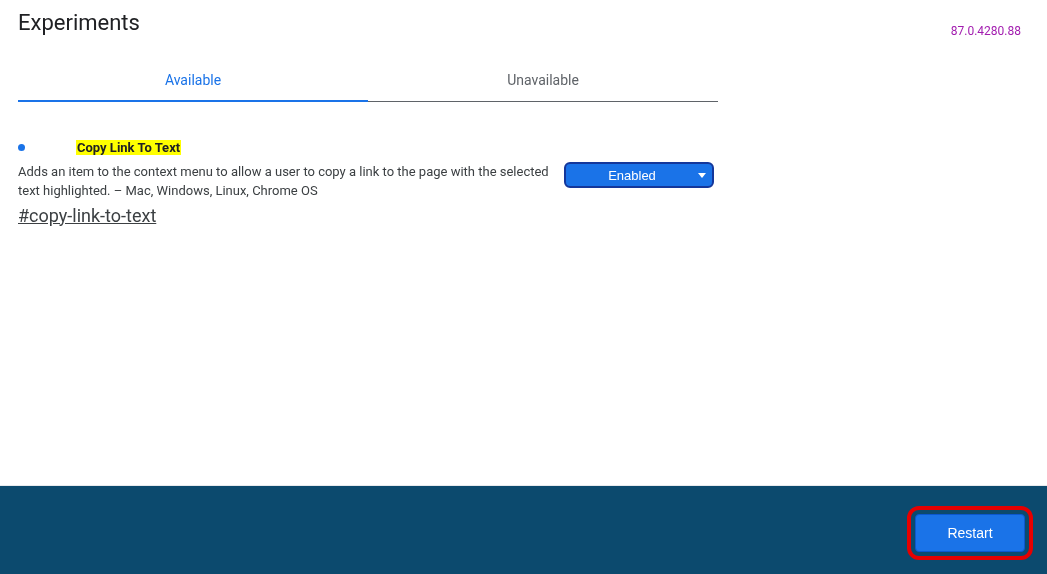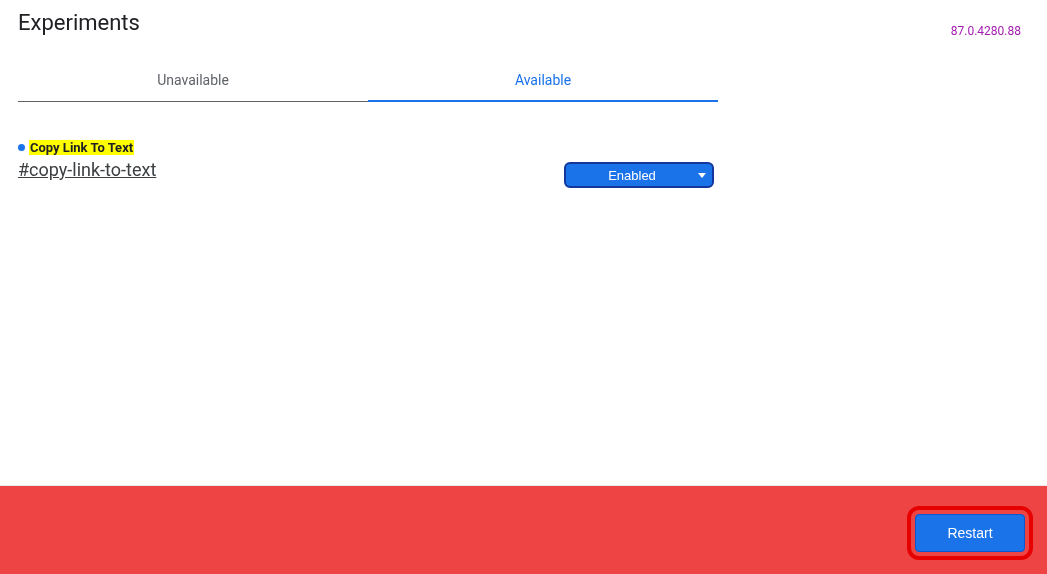--- a/index.html
+++ b/index.html
@@ -7,42 +7,42 @@
   .header{display:flex;align-items:flex-start;justify-content:space-between;padding:10px 18px 0 18px;}
   .title{font-size:22px;font-weight:400;color:#202124;}
   .version{font-size:12px;color:#a21caf;padding-top:14px;padding-right:8px;}
   .tabs{display:flex;margin:24px 0 0 18px;width:700px;}
   .tab{flex:1;text-align:center;font-size:14px;padding:10px 0 12px 0;cursor:pointer;user-select:none;}
   .tab.available{color:#1a73e8;border-bottom:2px solid #1a73e8;}
   .tab.unavailable{color:#5f6368;border-bottom:1px solid #5f6368;}
   .content{margin:38px 18px 0 18px;}
   .flag-row{display:flex;align-items:flex-start;}
   .flag-text{flex:0 0 540px;}
-  .flag-title-line{display:flex;align-items:center;}
+  .flag-title-line{display:flex;align-items:center;gap:47px;}
   .bullet{width:7px;height:7px;border-radius:50%;background:#1a73e8;margin-right:4px;flex-shrink:0;}
   .flag-title{background:#ffff00;font-size:13px;font-weight:700;padding:0 1px;}
   .flag-desc{font-size:13px;color:#3c4043;margin-top:8px;line-height:1.45;}
   .flag-id{font-size:18px;color:#3c4043;text-decoration:underline;margin-top:4px;display:inline-block;cursor:pointer;}
   .flag-select-wrap{margin-left:6px;margin-top:22px;}
   select.flag-select{
     appearance:none;-webkit-appearance:none;
     width:150px;height:26px;
     border:2px solid #14379b;border-radius:6px;
     background:#1a73e8;color:#fff;
     font-size:13px;text-align:center;text-align-last:center;
     padding:0 14px 0 0;
     cursor:pointer;
   }
   .select-caret{position:relative;}
   .select-caret::after{
     content:"";position:absolute;right:8px;top:11px;
     border-left:4px solid transparent;border-right:4px solid transparent;border-top:5px solid #fff;
     pointer-events:none;
   }
-  .footer{position:absolute;left:0;right:0;bottom:0;height:88px;border-top:1px solid #e8eaed;background:#ef4444;}
+  .footer{position:absolute;left:0;right:0;bottom:0;height:88px;border-top:1px solid #e8eaed;background:#0c4a6e;}
   .restart-wrap{
     position:absolute;right:14px;bottom:14px;
     border:4px solid #e60000;border-radius:12px;
     padding:4px;
   }
   .restart-btn{
     width:110px;height:38px;
     background:#1a73e8;color:#fff;
     border:1px solid #0b57d0;border-radius:4px;
     font-size:14px;cursor:pointer;
@@ -52,31 +52,32 @@
 <body>
 
 <div class="page">
 
   <div class="header">
     <div class="title">Experiments</div>
     <div class="version">87.0.4280.88</div>
   </div>
 
   <div class="tabs">
+    <div class="tab available">Available</div>
     <div class="tab unavailable">Unavailable</div>
-    <div class="tab available">Available</div>
   </div>
 
   <div class="content">
     <div class="flag-row">
       <div class="flag-text">
         <div class="flag-title-line">
           <span class="bullet"></span>
           <span class="flag-title">Copy Link To Text</span>
         </div>
+        <div class="flag-desc">Adds an item to the context menu to allow a user to copy a link to the page with the selected text highlighted. – Mac, Windows, Linux, Chrome OS</div>
         <a class="flag-id">#copy-link-to-text</a>
       </div>
       <div class="flag-select-wrap select-caret">
         <select class="flag-select">
           <option>Default</option>
           <option selected="">Enabled</option>
           <option>Disabled</option>
         </select>
       </div>
     </div>

